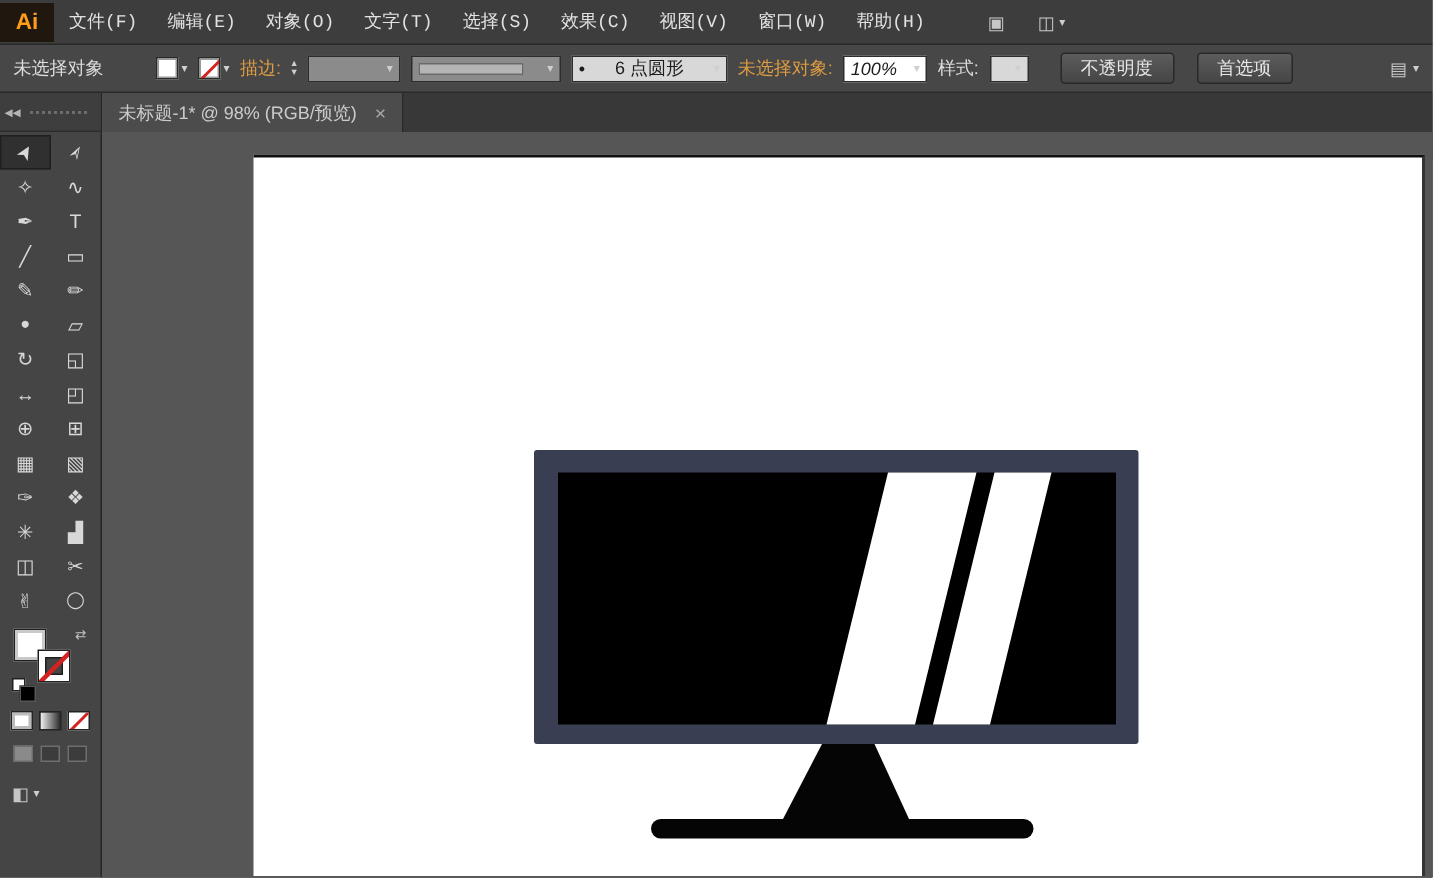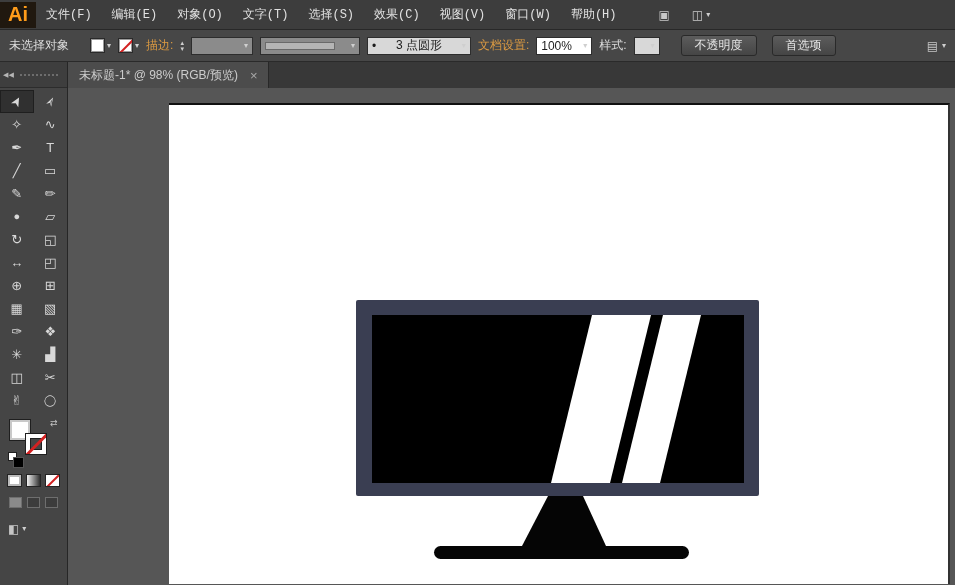--- a/index.html
+++ b/index.html
@@ -1,35 +1,35 @@
 <!DOCTYPE html>
 <html style="--accent-orange: #dd9b42; --frame: #3a3e52; --screen: #000000; --stripe: #ffffff; --stand: #050505; --artboard: #ffffff;"><head>
 <meta charset="utf-8">
 <style>
   *{margin:0;padding:0;box-sizing:border-box;font-family:"Liberation Sans","DejaVu Sans",sans-serif;}
   html,body{width:955px;height:585px;overflow:hidden;background:#3f3f3f;}
   
   .menubar{height:30px;background:#3d3d3d;border-bottom:1px solid #282828;display:flex;align-items:center;}
-  .logo{width:36px;height:26px;background:#20180f;color:#ff9c1a;font-weight:bold;font-size:20px;display:flex;align-items:center;justify-content:center;}
+  .logo{width:36px;height:26px;background:#20180f;color:#ff9c1a;font-weight:bold;font-size:15px;display:flex;align-items:center;justify-content:center;}
   .menu-item{padding:0 10px;height:30px;line-height:30px;font-size:12px;color:#e2e2e2;cursor:default;font-family:Liberation Mono, monospace;}
   .mb-icons{display:flex;align-items:center;gap:22px;margin-left:32px;color:#c8c8c8;font-size:12px;}
   .mb-ic{display:flex;align-items:center;gap:3px;}
   
   .controlbar{height:32px;background:#474747;border-bottom:1px solid #2a2a2a;display:flex;align-items:center;gap:7px;padding:0 9px;font-size:12px;color:#dcdcdc;white-space:nowrap;}
-  .status{margin-right:14px;}
+  .status{margin-right:28px;}
   .swatch-dd{display:flex;align-items:center;gap:2px;}
   .sw{width:15px;height:15px;background:#fff;border:1px solid #2a2a2a;box-shadow:inset 0 0 0 1px #9a9a9a;}
   .sw.none{position:relative;overflow:hidden;}
   .sw.none::after{content:"";position:absolute;left:-3px;top:6px;width:22px;height:2px;background:#d32222;transform:rotate(-45deg);}
   .dd-ar{font-size:8px;color:#cfcfcf;line-height:1;}
   .link{color:#dd9b42;}
   .spinner{display:flex;flex-direction:column;justify-content:center;line-height:6px;font-size:7px;color:#cfcfcf;}
   .dropdown{height:18px;border:1px solid #2d2d2d;background:#8b8b8b;display:flex;align-items:center;justify-content:space-between;padding:0 4px;color:#1c1c1c;}
   .dropdown.light{background:#d8d8d8;}
-  .dropdown.white{background:#ffffff;}
+  .dropdown.white{background:#ffffff;font-style:italic;}
   .w62{width:62px;} .w100{width:100px;} .w104{width:104px;} .w56{width:56px;} .w26{width:26px;}
   .profile-bar{width:70px;height:8px;background:#b5b5b5;border:1px solid #6a6a6a;}
   .btn{height:21px;padding:0 13px;background:linear-gradient(#5c5c5c,#454545);border:1px solid #292929;border-radius:3px;color:#e6e6e6;font-size:12px;display:flex;align-items:center;cursor:default;}
   .cb-right{margin-left:auto;display:flex;align-items:center;gap:4px;color:#c8c8c8;}
   
   .workspace{display:flex;height:523px;}
   .dock{width:68px;background:#454545;border-right:1px solid #262626;display:flex;flex-direction:column;}
   .dock-header{height:26px;background:#3e3e3e;border-bottom:1px solid #2c2c2c;display:flex;align-items:center;padding:0 3px;color:#b5b5b5;font-size:7px;}
   .grip{flex:1;margin:0 6px;border-top:2px dotted #6d6d6d;height:2px;}
   .tools{display:grid;grid-template-columns:1fr 1fr;padding-top:2px;}
@@ -112,25 +112,25 @@
   <span class="dropdown w62">
     <span></span>
     <span class="dd-ar">▾</span>
   </span>
   <span class="dropdown w100">
     <span class="profile-bar"></span>
     <span class="dd-ar">▾</span>
   </span>
   <span class="dropdown light w104">
     <span>•</span>
-    <span>3 点圆形</span>
-    <span class="dd-ar">▾</span>
-  </span>
-
-  <span class="link">文档设置:</span>
+    <span>6 点圆形</span>
+    <span class="dd-ar">▾</span>
+  </span>
+
+  <span class="link">未选择对象:</span>
   <span class="dropdown white w56">
     <span>100%</span>
     <span class="dd-ar">▾</span>
   </span>
 
   <span>样式:</span>
   <span class="dropdown light w26">
     <span></span>
     <span class="dd-ar">▾</span>
   </span>

